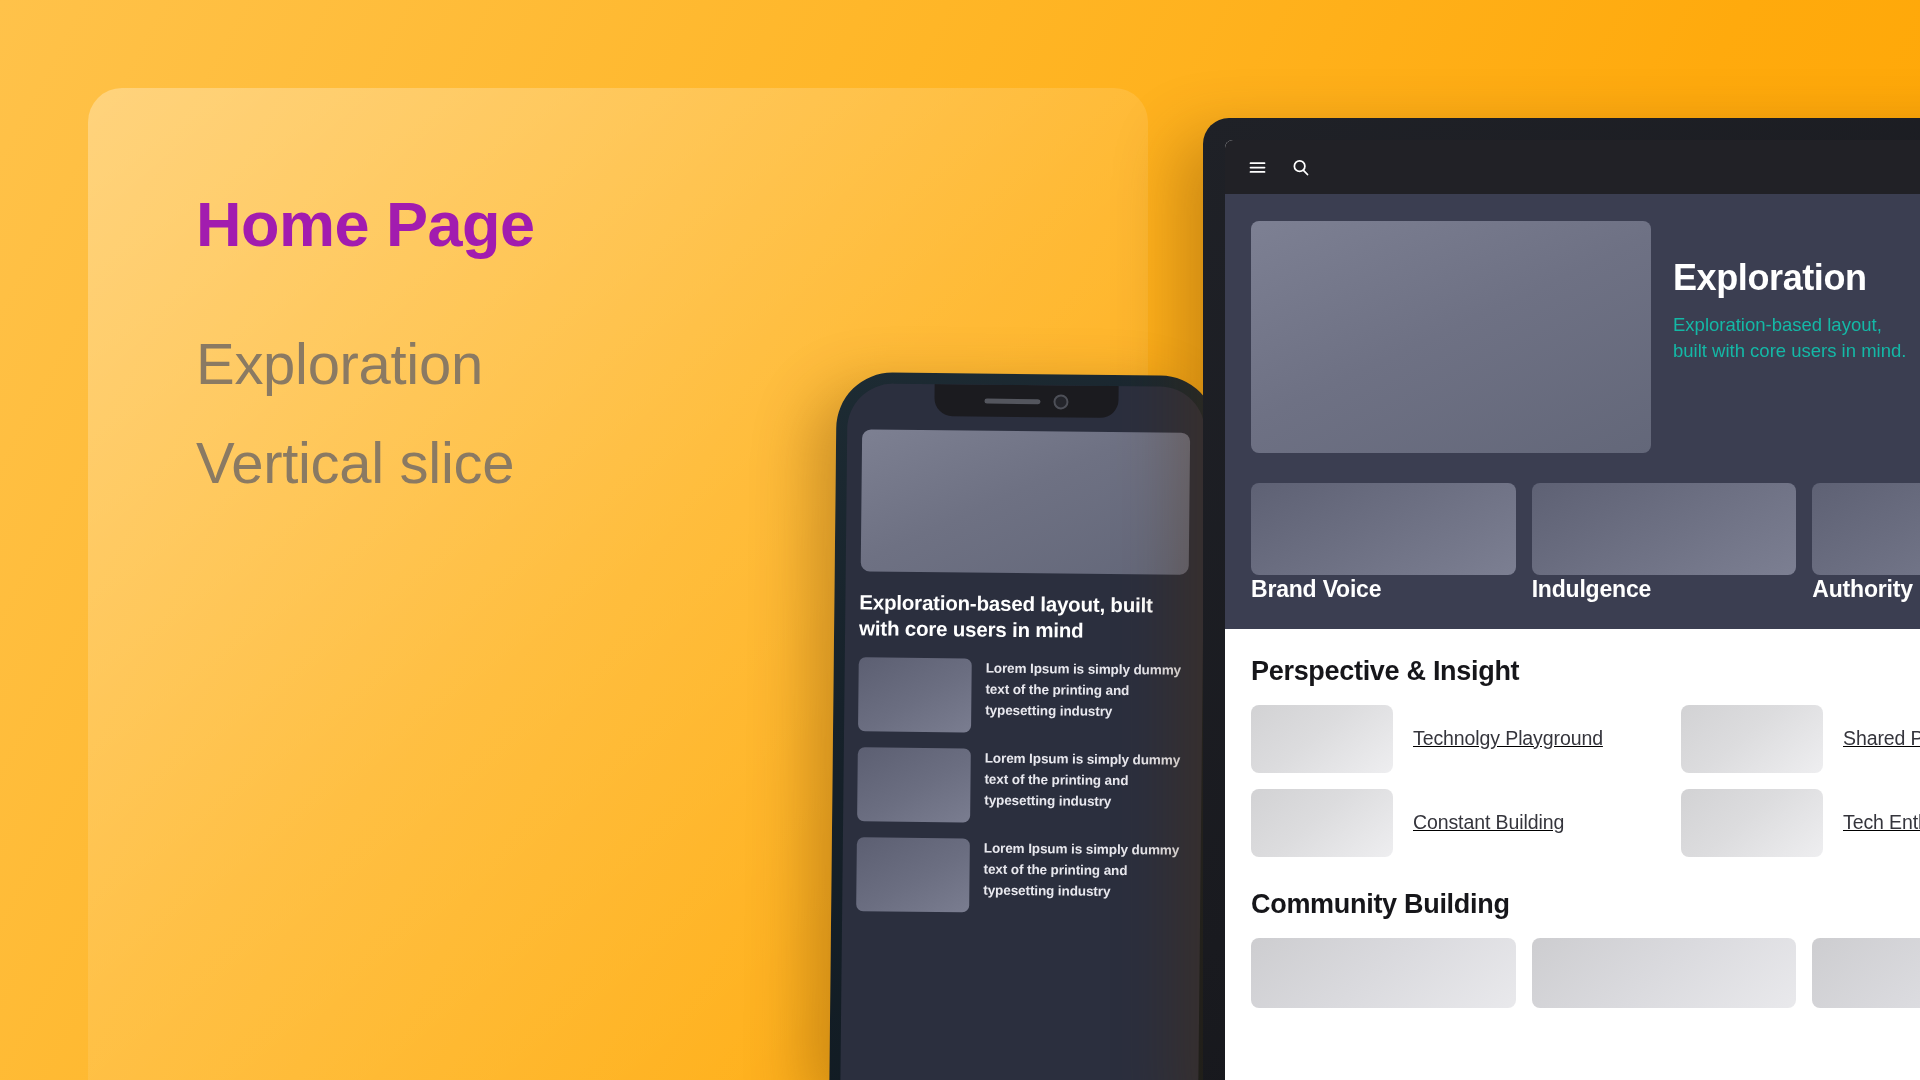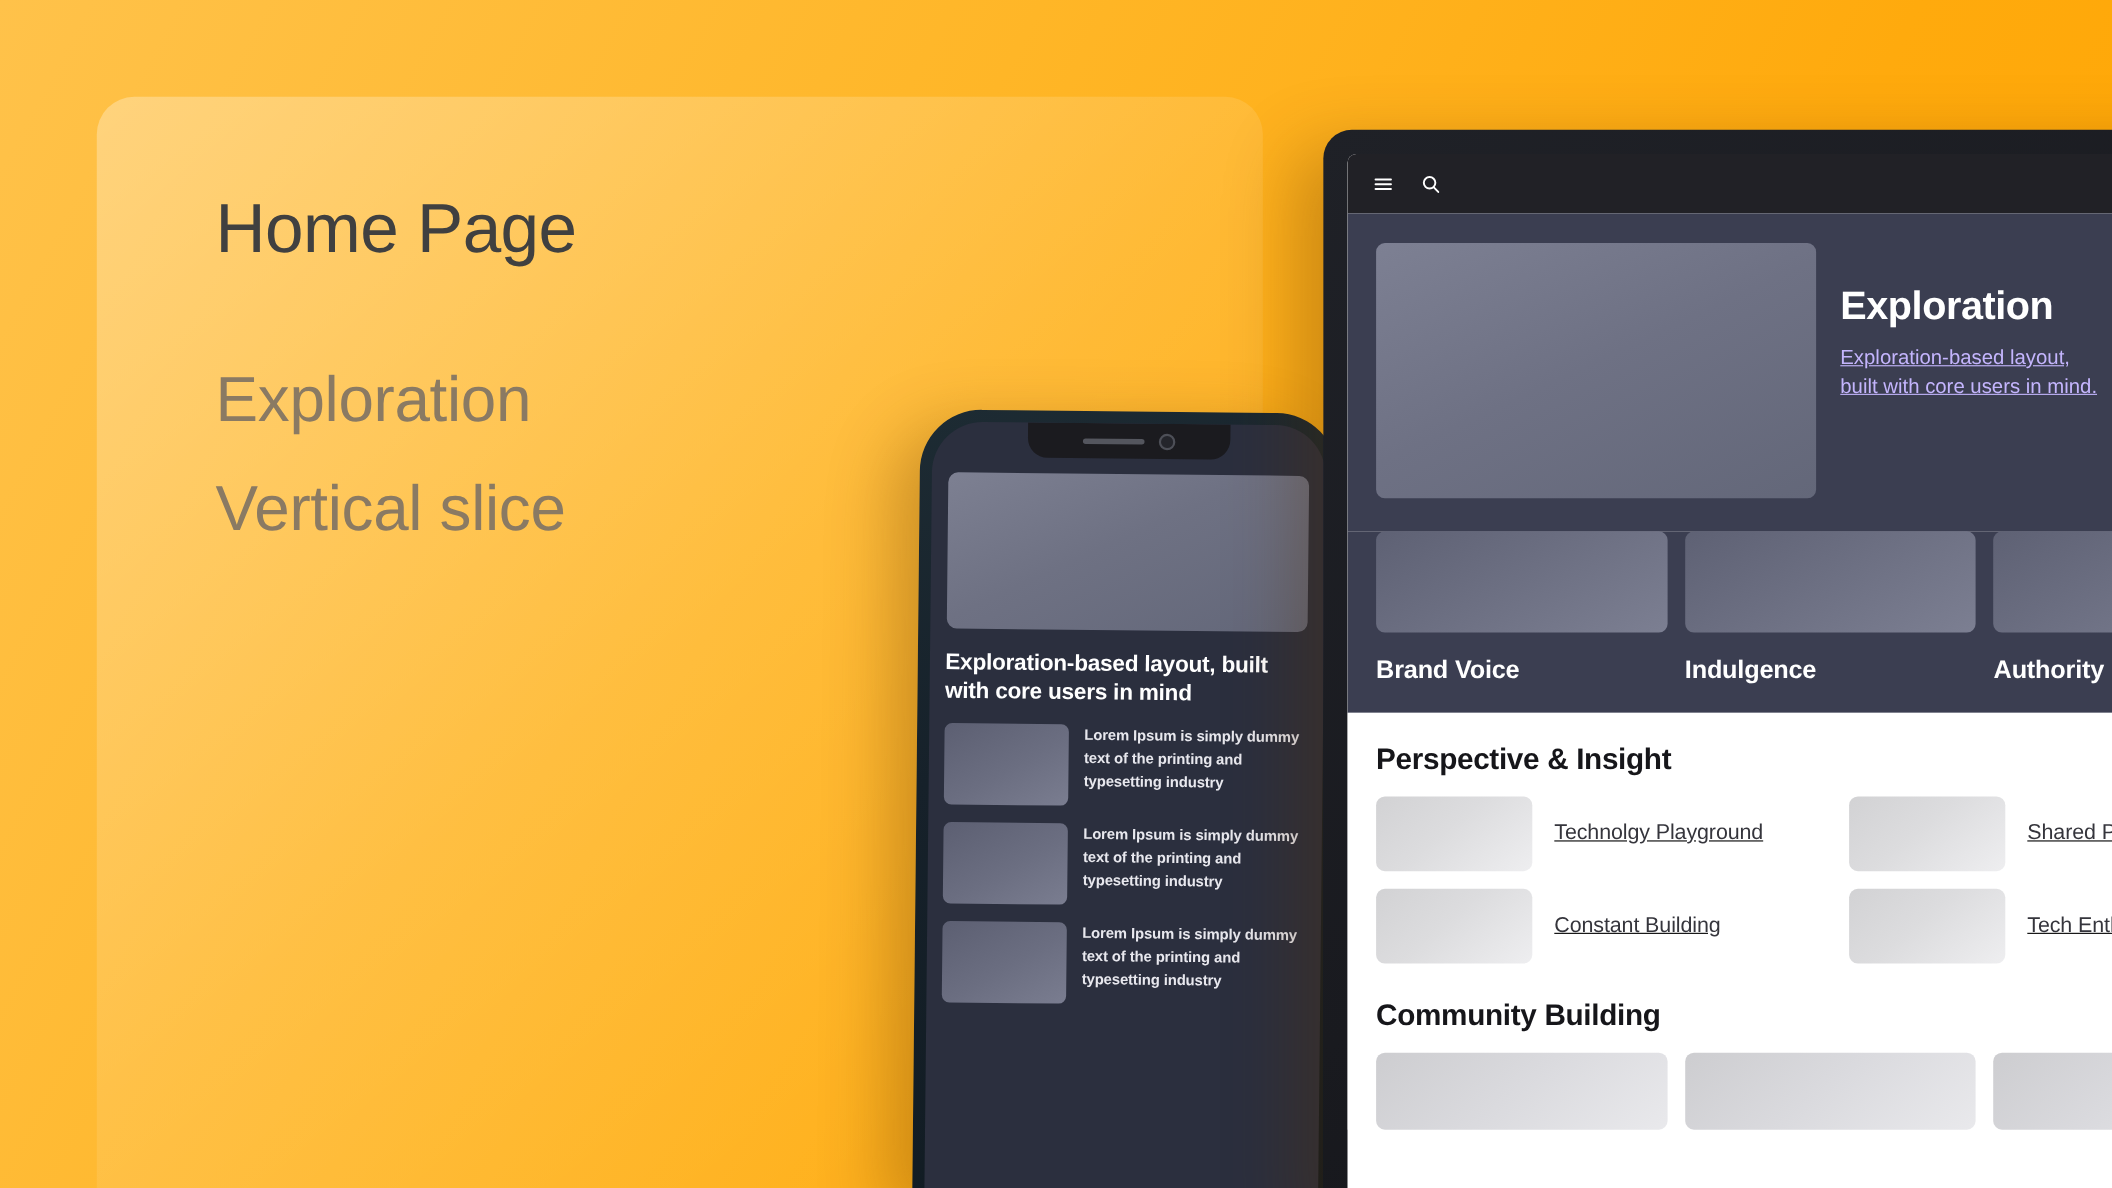--- a/index.html
+++ b/index.html
@@ -11,22 +11,22 @@
   }
 
   
   #left-panel{
     position:absolute; left:88px; top:88px; width:1060px; height:1060px;
     border-radius:34px;
     background:linear-gradient(140deg, rgba(255,255,255,.30) 0%, rgba(255,255,255,.10) 48%, rgba(255,255,255,0) 86%);
     pointer-events:none;
   }
   #page-title{
-    position:absolute; left:196px; top:172px;
-    font-size:63px; font-weight:normal; color:#404040;
+    position:absolute; left:196px; top:188px;
+    font-size:63px; font-weight:bold; color:#a21caf;
     letter-spacing:-.5px;
   }
   #keyword-list{ position:absolute; left:196px; top:315px; }
   .keyword{
     font-size:58px; color:#8a7a63; line-height:1.7;
     letter-spacing:-.3px; font-weight:400;
   }
 
   
   #phone{
@@ -98,35 +98,35 @@
   }
   #hero-image{
     flex:0 0 400px; height:232px; border-radius:8px;
     background:linear-gradient(155deg,#7d8093 0%,#6e7184 48%,#636779 100%);
   }
   #hero-title{
     color:#fff; font-size:36px; font-weight:bold;
     letter-spacing:-.4px; margin-top:36px;
   }
   #hero-desc{
-    color:#c4b5fd; font-size:18.5px; line-height:1.39;
-    margin-top:13px; max-width:236px;text-decoration:underline;
+    color:#14b8a6; font-size:18.5px; line-height:1.39;
+    margin-top:13px; max-width:236px;
   }
   #tablet-cards{
     background:#3b3e51; padding:0 26px 26px 26px;
     display:flex; gap:16px;
   }
   .tcard{ flex:1; }
   .tcard-thumb{
     height:92px; border-radius:8px;
     background:linear-gradient(150deg,#5e6174 0%,#6d7083 50%,#7c7f92 100%);
   }
   .tcard-label{
     color:#fff; font-size:23px; font-weight:bold;
-    margin-top:20px; letter-spacing:-.2px;
+    margin-top:1px; letter-spacing:-.2px;
   }
   #tablet-body{ background:#fff; padding:27px 26px 0 26px; }
   .section-title{
     color:#16161a; font-size:27px; font-weight:bold;
     letter-spacing:-.3px;
   }
   #feature-grid{
     display:grid; grid-template-columns:1fr 1fr;
     column-gap:34px; row-gap:16px; margin-top:18px;
   }

